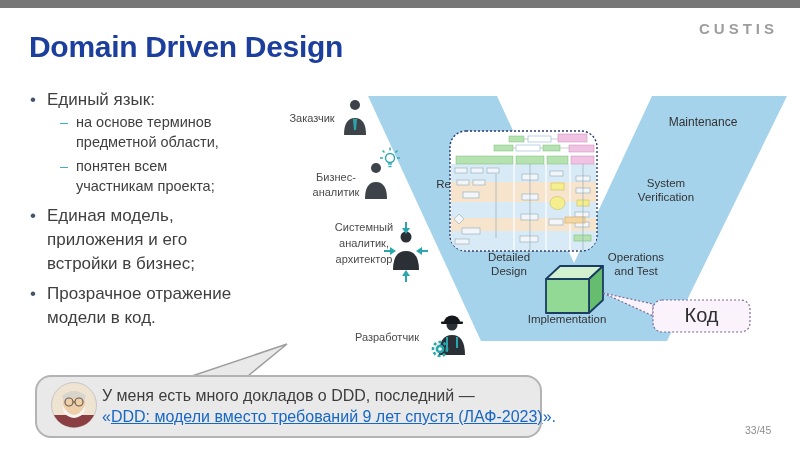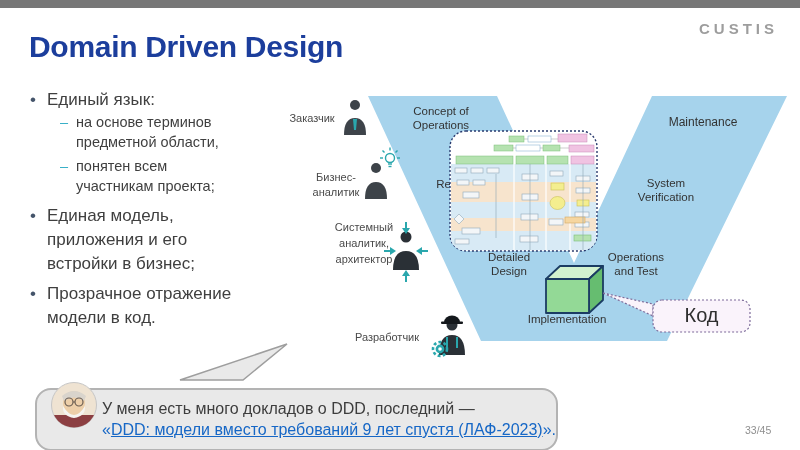--- a/index.html
+++ b/index.html
@@ -22,22 +22,22 @@
   #deco-layer{left:0;top:0;z-index:3;}
   
   .stage{position:absolute;z-index:2;transform:translateX(-50%);text-align:center;
          font-size:11.5px;line-height:14px;color:#333;white-space:pre-line;}
   
   .role{position:absolute;z-index:2;transform:translateX(-50%);text-align:center;
         font-size:11px;font-weight:normal;line-height:15px;color:#4a4a4a;white-space:pre-line;}
   
   #code-label{left:653px;top:296px;width:97px;text-align:center;font-size:20px;color:#2f2f2f;z-index:4;}
   
-  #bubble{left:35px;top:380px;width:503px;height:59px;background:#e9e9e9;border:2px solid #b3b3b3;
-          border-radius:16px;z-index:5;padding-left:16px;}
+  #bubble{left:35px;top:367px;width:503px;height:59px;background:#e9e9e9;border:2px solid #b3b3b3;
+          border-radius:16px;z-index:5;}
   #bubble-text{position:absolute;left:65px;top:8px;font-size:16px;line-height:21px;color:#3d3d3d;white-space:nowrap;}
   #bubble-text a{color:#1667c6;text-decoration:underline;cursor:pointer;}
   .linkpunct{color:#1667c6;text-decoration:none;}
   #avatar{left:50px;top:373px;z-index:6;}
   #pagenum{left:745px;top:416px;font-size:10.5px;color:#8f8f8f;z-index:2;}
 </style>
 </head>
 <body>
 
 <div id="slide">
@@ -70,22 +70,20 @@
 приложения и его
 встройки в бизнес;</span>
     </div>
     <div class="b-main mb0">
       <span class="mk">•</span>
       <span class="pre">Прозрачное отражение
 модели в код.</span>
     </div>
   </div>
 
-  <div class="stage" style="left:441px;top:96px;">Concept of
-Operations</div>
   <div class="stage" style="left:472px;top:169px;">Requirements
 analysis</div>
   <div class="stage" style="left:509px;top:242px;">Detailed
 Design</div>
   <div class="stage" style="left:567px;top:304px;white-space:nowrap;">Implementation</div>
   <div class="stage" style="left:636px;top:242px;">Operations
 and Test</div>
   <div class="stage" style="left:666px;top:168px;">System
 Verification</div>
   <div class="stage" style="left:703px;top:107px;font-size:12px;white-space:nowrap;">Maintenance</div>

